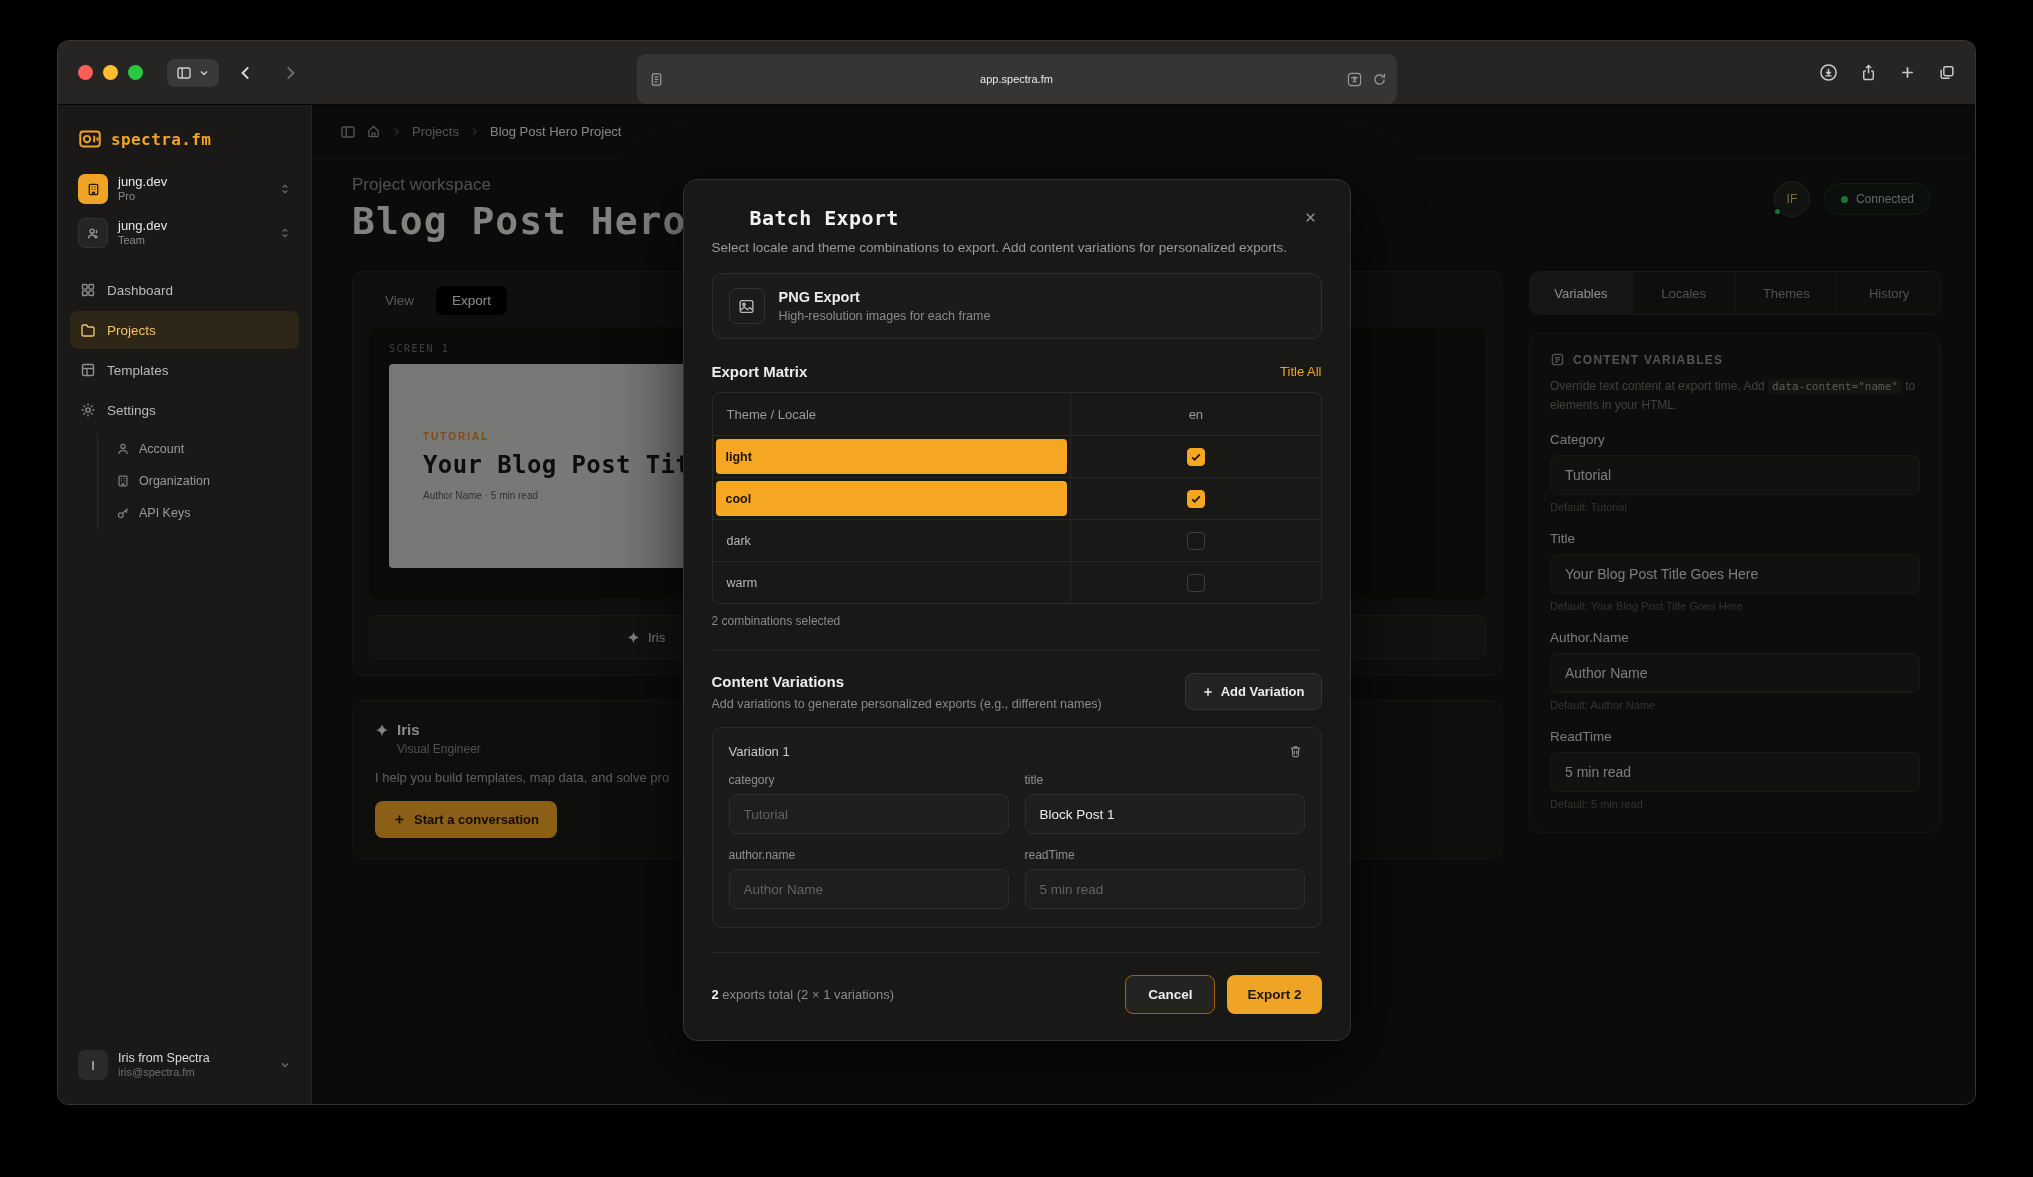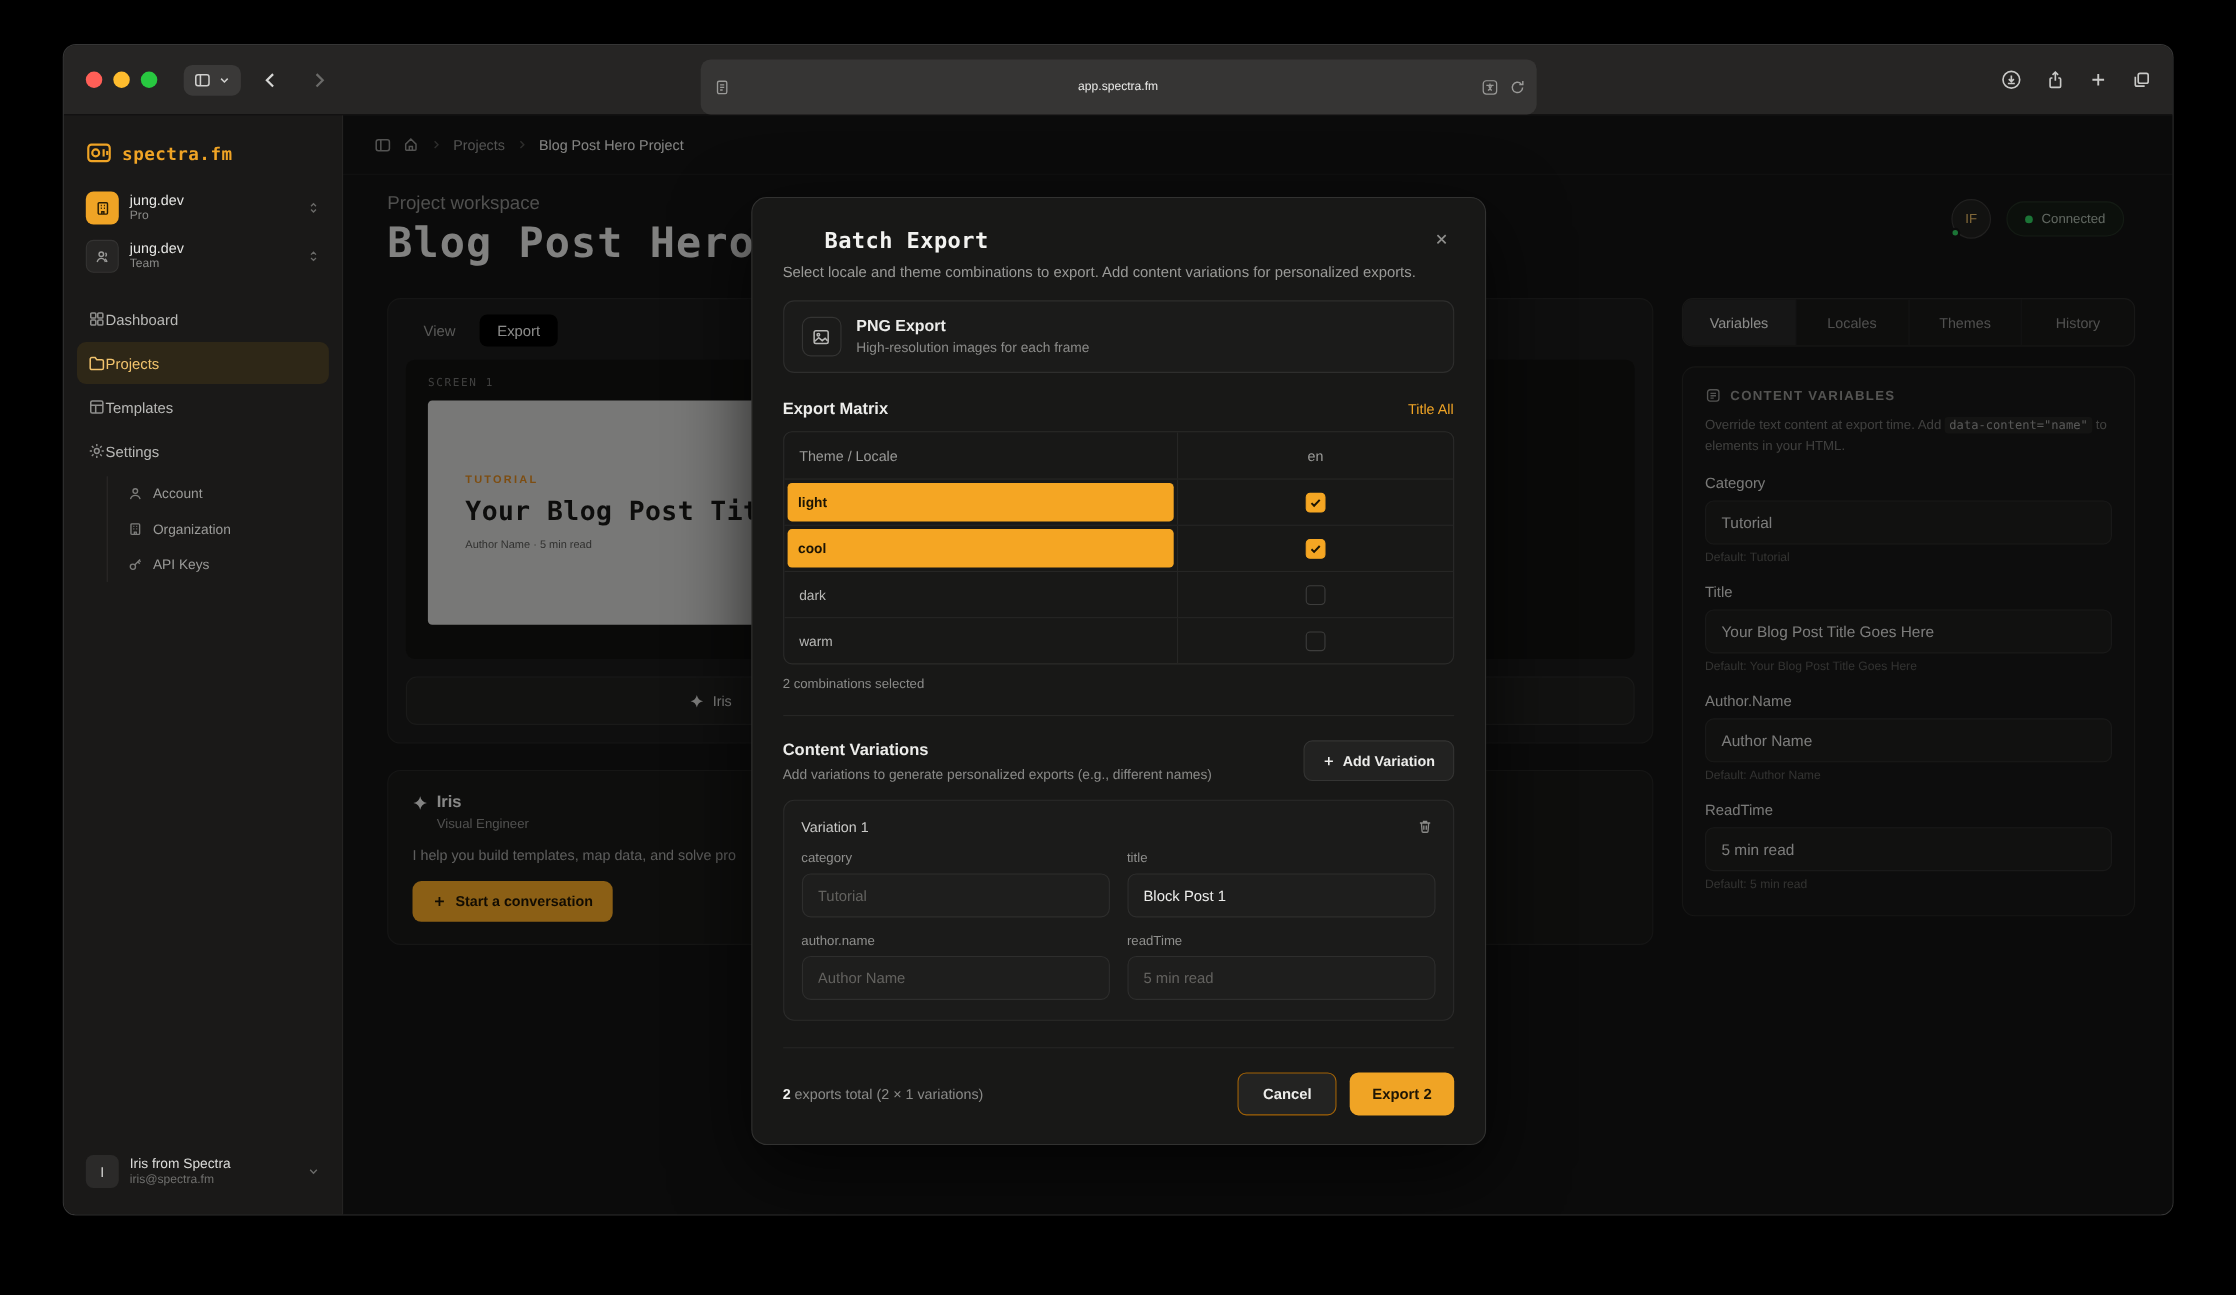--- a/index.html
+++ b/index.html
@@ -37,21 +37,21 @@
   .logo-text { font-size:16px; color:#f0a425; }
   .acct { display:flex; align-items:center; gap:10px; padding:7px 8px; border-radius:8px; }
   .acct .av { width:30px; height:30px; border-radius:7px; display:flex; align-items:center; justify-content:center; }
   .acct .av.org { background:#f0a425; color:#2a1d05; }
   .acct .av.team { background:#262524; border:1px solid #343332; color:#9a9a98; }
   .acct .meta { flex:1; line-height:1.15; }
   .acct .nm { font-size:13px; color:#e6e6e4; }
   .acct .tier { font-size:11px; color:#8a8a88; }
   .acct .chev { color:#6b6b69; }
   .nav { margin-top:16px; display:flex; flex-direction:column; gap:2px; }
-  .nav-item { display:flex; align-items:center; height:38px; padding:0 10px; border-radius:8px;
+  .nav-item { display:flex; align-items:center; gap:11px; height:38px; padding:0 10px; border-radius:8px;
               color:#b9b9b7; font-size:13.5px; }
   .nav-item svg { color:#8f8f8d; }
   .nav-item.active { background:#2e2717; color:#f2c46d; }
   .nav-item.active svg { color:#f2c46d; }
   .sub-nav { margin:2px 0 0 27px; border-left:1px solid #2b2a29; padding-left:10px; display:flex; flex-direction:column; }
   .sub-item { display:flex; align-items:center; gap:9px; height:32px; padding:0 8px; border-radius:7px; color:#9a9a98; font-size:12.5px; }
   .sub-item svg { color:#7d7d7b; }
   .side-footer { margin-top:auto; display:flex; align-items:center; gap:10px; padding:8px 8px; }
   .side-footer .av { width:30px; height:30px; border-radius:7px; background:#2b2a29; color:#d2d2d0; font-size:13px;
                      display:flex; align-items:center; justify-content:center; }

